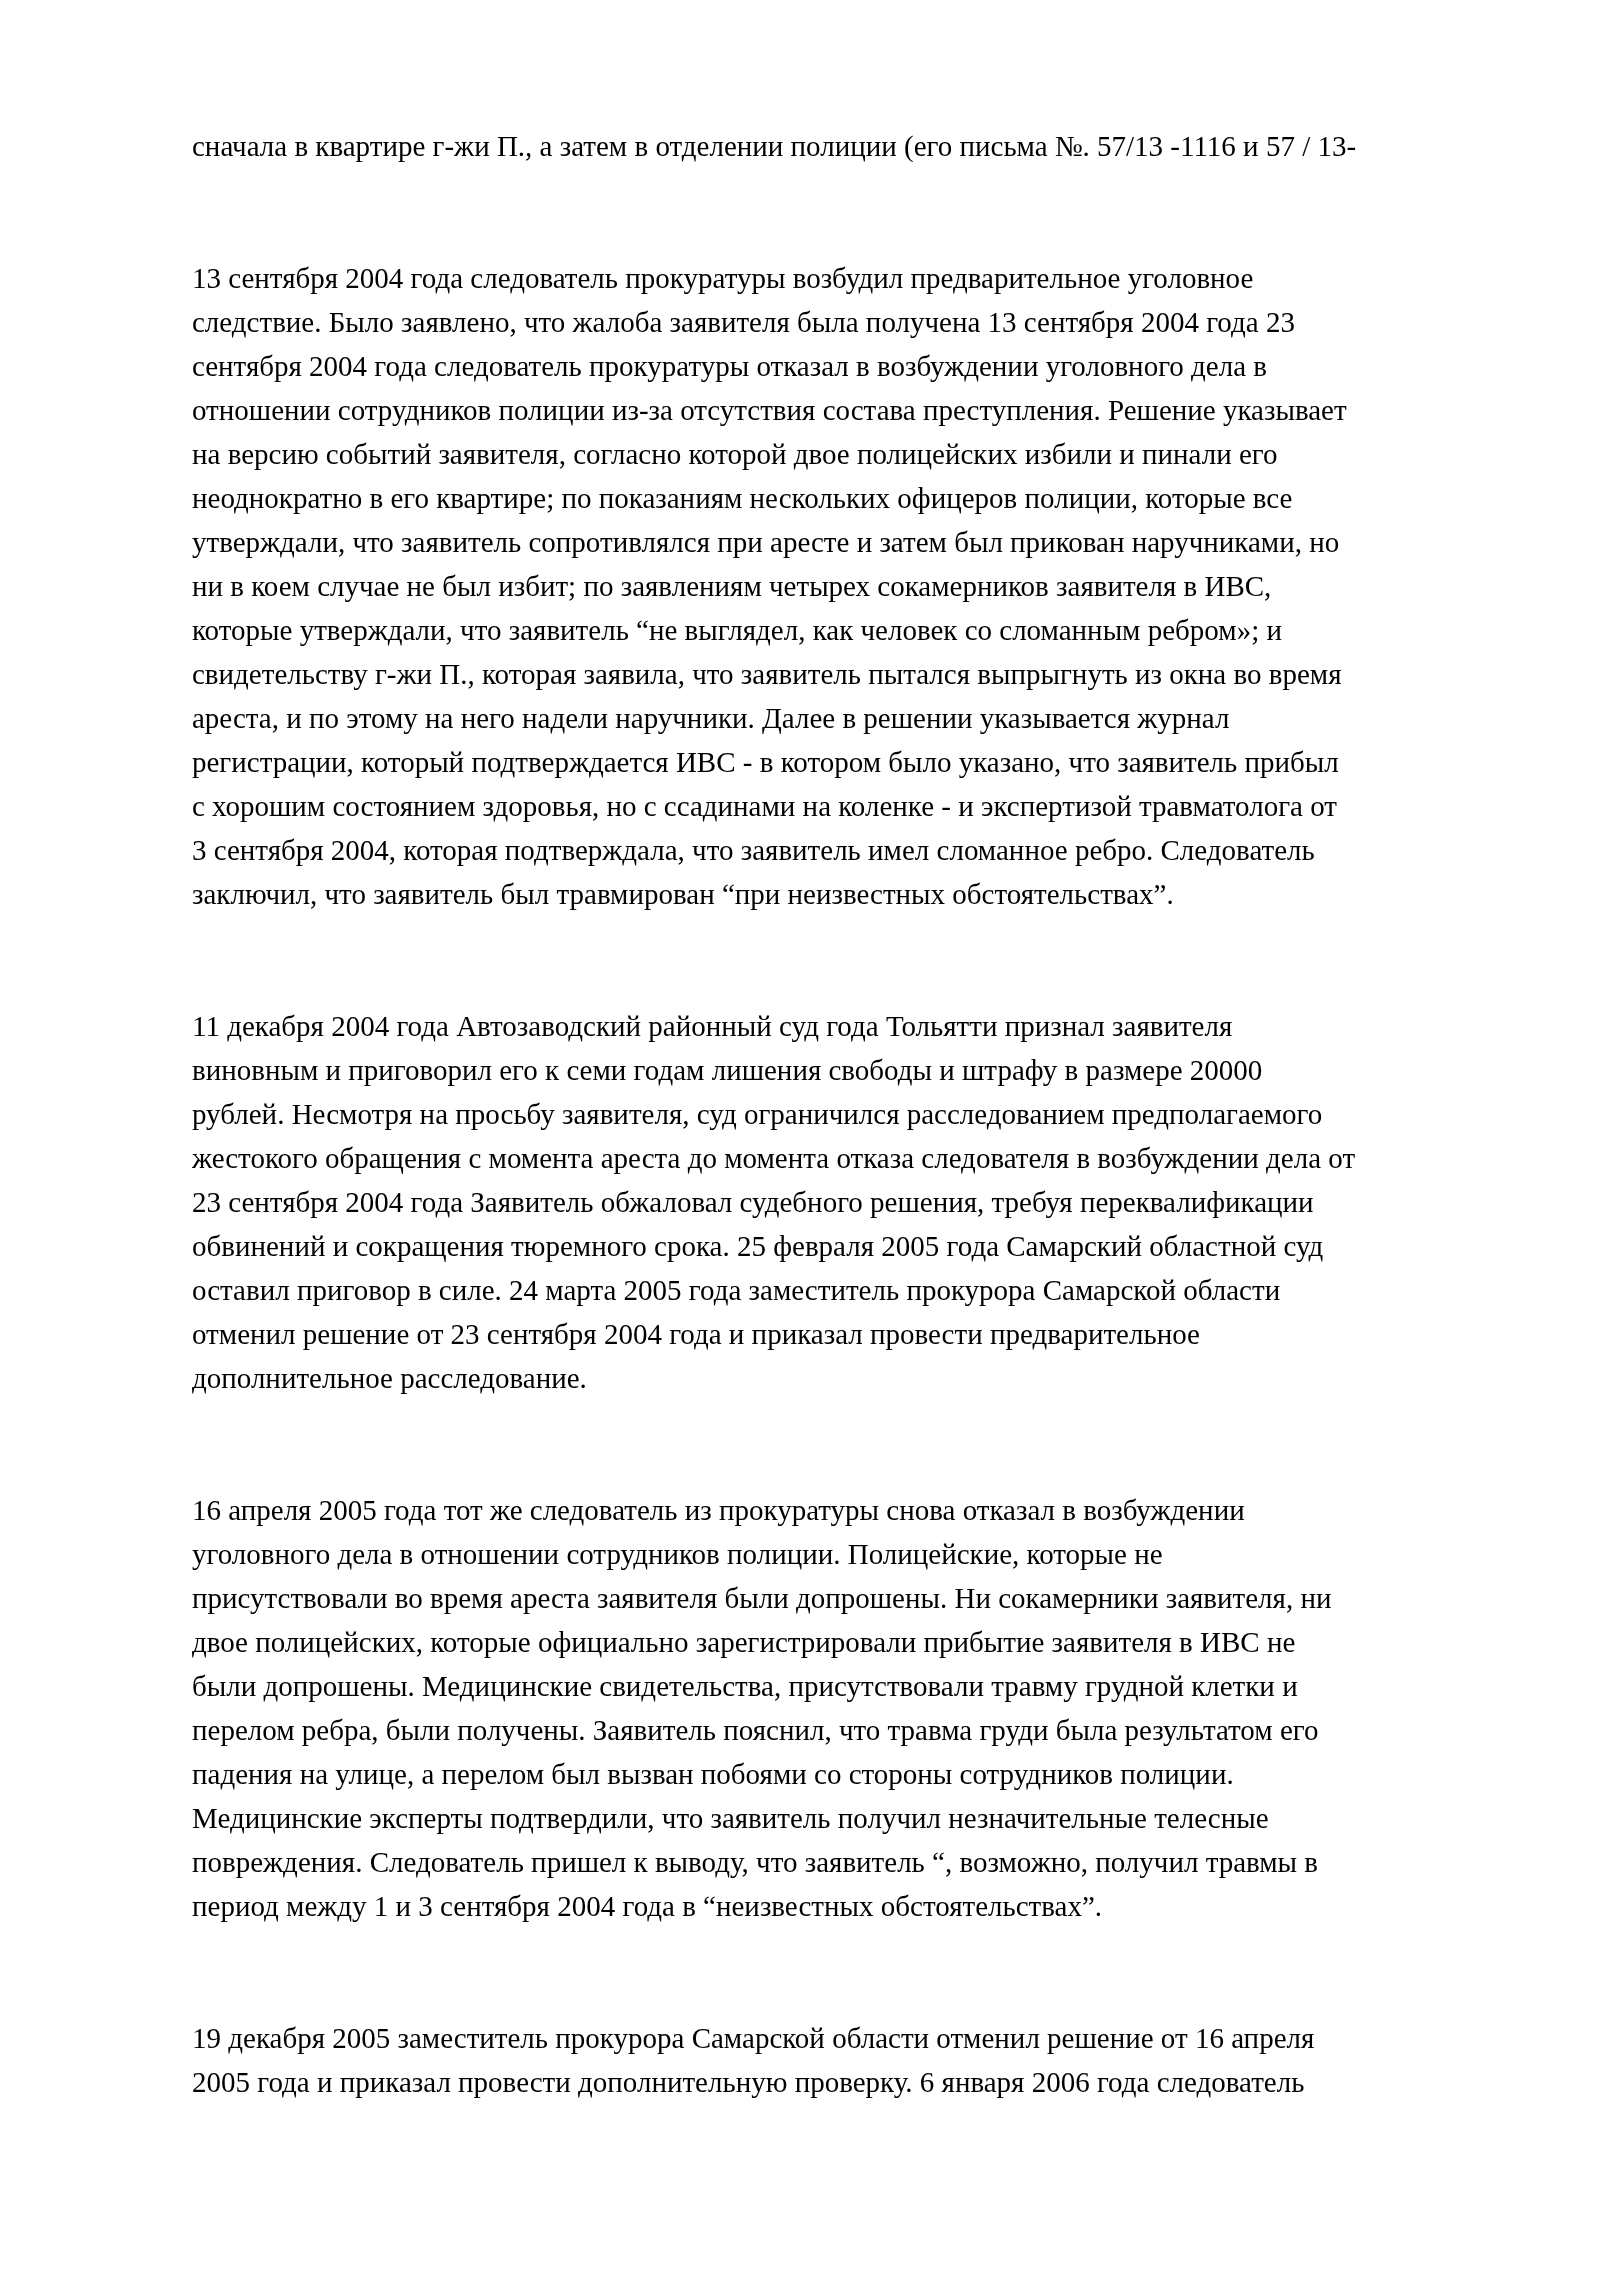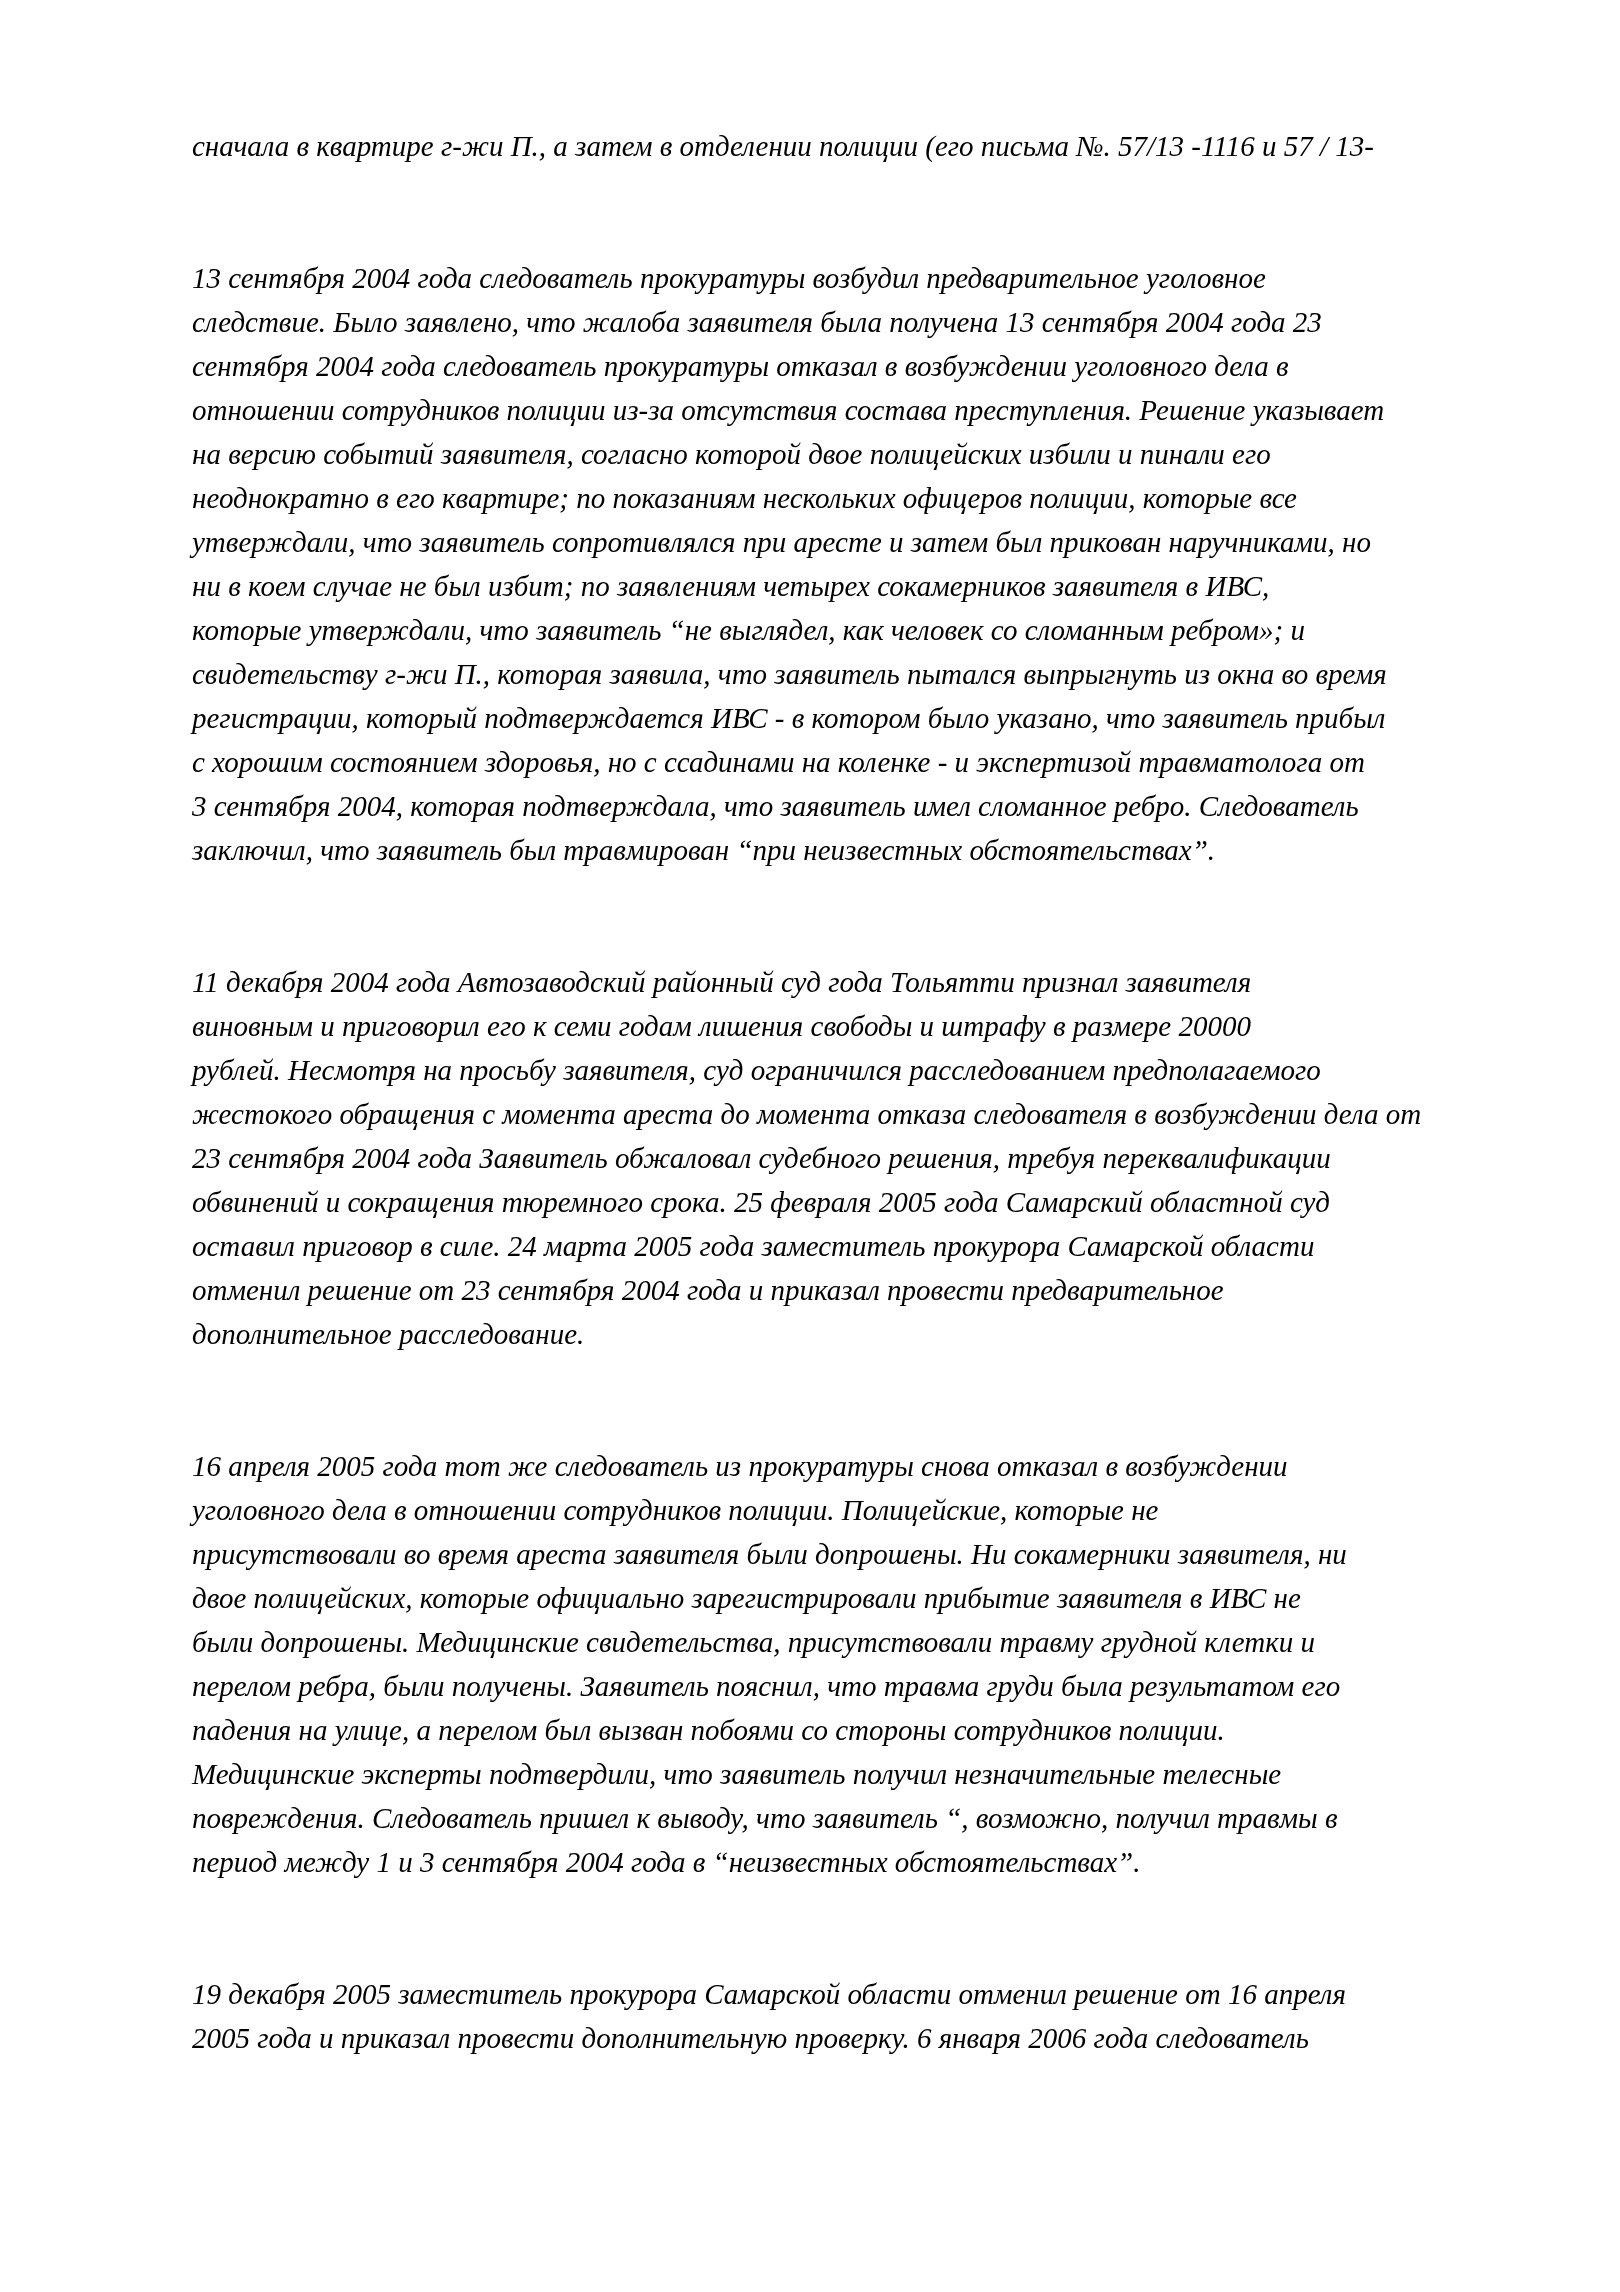--- a/index.html
+++ b/index.html
@@ -8,21 +8,20 @@
     background: #ffffff;
   }
   .page {
     position: relative;
     width: 1620px;
     height: 2233px;
     background: #ffffff;
     overflow: hidden;
     font-family: "Liberation Serif", "DejaVu Serif", serif;
     color: #000000;
-    font-style: italic;
   }
   .content {
     padding: 124px 118px 0 192px;
   }
   .para {
     margin: 0 0 88px 0;
   }
   .para:last-child {
     margin-bottom: 12px;
   }
@@ -47,20 +46,21 @@
       <div class="line">13 сентября 2004 года следователь прокуратуры возбудил предварительное уголовное</div>
       <div class="line">следствие. Было заявлено, что жалоба заявителя была получена 13 сентября 2004 года 23</div>
       <div class="line">сентября 2004 года следователь прокуратуры отказал в возбуждении уголовного дела в</div>
       <div class="line">отношении сотрудников полиции из-за отсутствия состава преступления. Решение указывает</div>
       <div class="line">на версию событий заявителя, согласно которой двое полицейских избили и пинали его</div>
       <div class="line">неоднократно в его квартире; по показаниям нескольких офицеров полиции, которые все</div>
       <div class="line">утверждали, что заявитель сопротивлялся при аресте и затем был прикован наручниками, но</div>
       <div class="line">ни в коем случае не был избит; по заявлениям четырех сокамерников заявителя в ИВС,</div>
       <div class="line">которые утверждали, что заявитель “не выглядел, как человек со сломанным ребром»; и</div>
       <div class="line">свидетельству г-жи П., которая заявила, что заявитель пытался выпрыгнуть из окна во время</div>
+      <div class="line">ареста, и по этому на него надели наручники. Далее в решении указывается журнал</div>
       <div class="line">регистрации, который подтверждается ИВС - в котором было указано, что заявитель прибыл</div>
       <div class="line">с хорошим состоянием здоровья, но с ссадинами на коленке - и экспертизой травматолога от</div>
       <div class="line">3 сентября 2004, которая подтверждала, что заявитель имел сломанное ребро. Следователь</div>
       <div class="line">заключил, что заявитель был травмирован “при неизвестных обстоятельствах”.</div>
     </div>
 
     <div class="para">
       <div class="line">11 декабря 2004 года Автозаводский районный суд года Тольятти признал заявителя</div>
       <div class="line">виновным и приговорил его к семи годам лишения свободы и штрафу в размере 20000</div>
       <div class="line">рублей. Несмотря на просьбу заявителя, суд ограничился расследованием предполагаемого</div>

